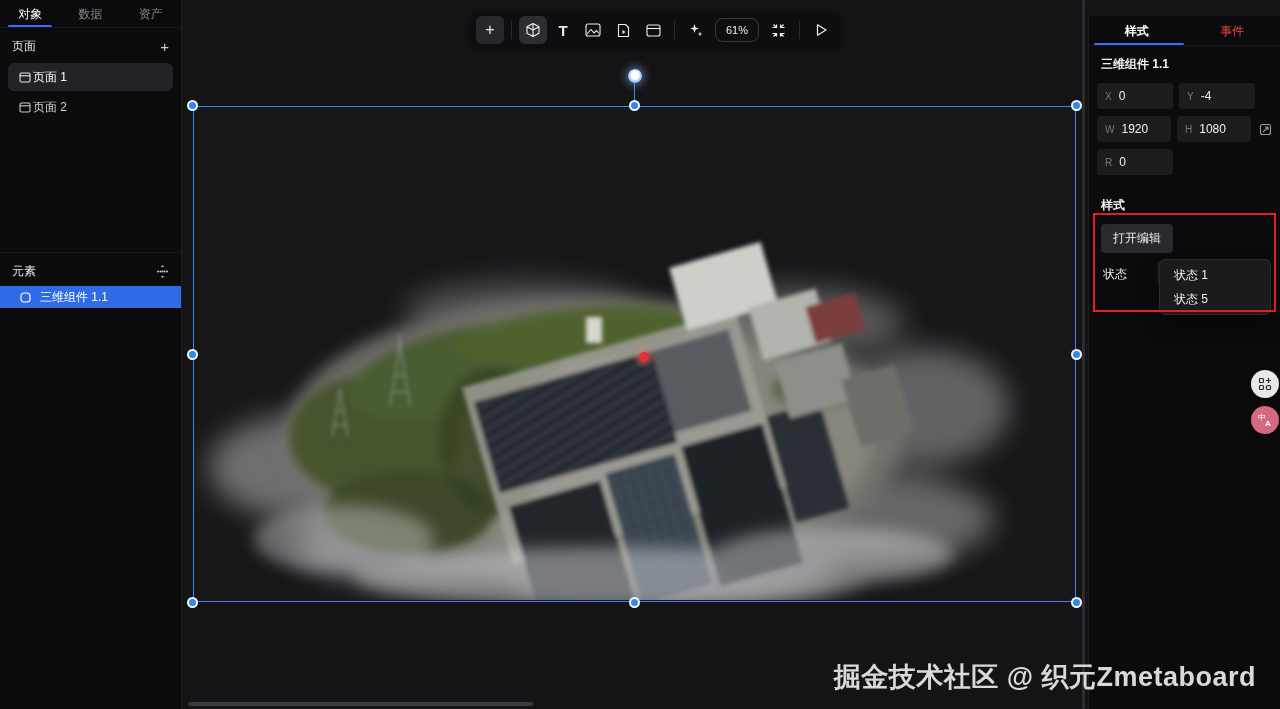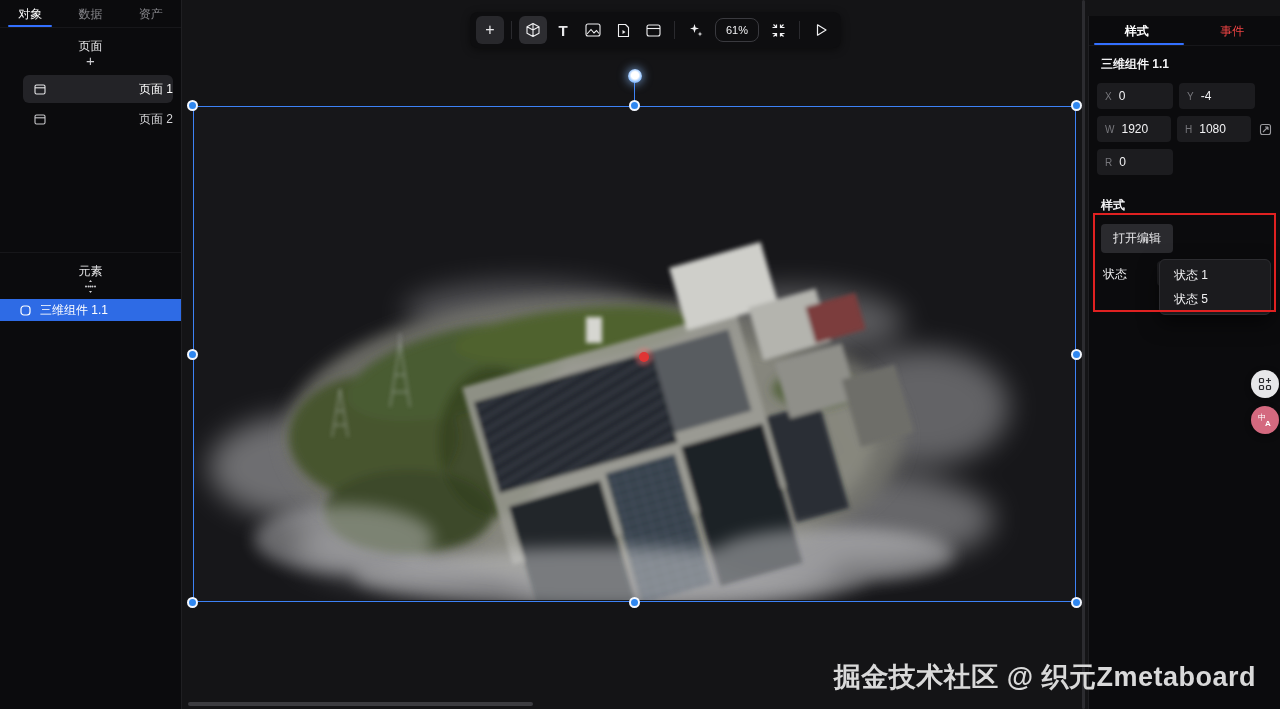--- a/index.html
+++ b/index.html
@@ -12,24 +12,24 @@
   .sl-back{width:14px;color:#cfcfd2;cursor:pointer;display:flex;align-items:center;}
   .sl-title{margin-left:6px;color:#f0f0f2;position:relative;font-weight:bold;}
   .sl-dot{position:absolute;right:-9px;top:-3px;width:6px;height:6px;border-radius:50%;}
   .sl-spacer{flex:1;}
   .sl-menu{display:flex;flex-direction:column;gap:3px;cursor:pointer;padding:3px 0;}
   .sl-menu i{display:block;width:14px;height:1.6px;background:#d6d6d8;}
   .sl-tabs{height:28px;display:flex;align-items:center;position:relative;border-bottom:1px solid #17171a;}
   .sl-tab{flex:1;text-align:center;color:#85858a;cursor:pointer;position:relative;height:100%;line-height:28px;}
   .sl-tab.active{color:#ffffff;}
   .sl-tab.active::after{content:"";position:absolute;left:50%;transform:translateX(-50%);bottom:0;width:44px;height:2px;background:#3370ff;border-radius:1px;}
-  .sec-head{display:flex;align-items:center;padding:10px 12px 6px 12px;color:#e4e4e6;flex-direction:column;}
+  .sec-head{display:flex;align-items:center;padding:10px 12px 6px 12px;color:#e4e4e6;}
   .sec-head .sl-spacer{flex:1;}
   .plus-btn{color:#cfcfd2;font-size:15px;line-height:12px;cursor:pointer;}
-  .page-item{margin:2px 8px 0 23px;height:28px;border-radius:6px;display:flex;align-items:center;gap:20px;padding-left:11px;color:#d6d6d9;cursor:pointer;justify-content:space-between;}
+  .page-item{margin:2px 8px 0 8px;height:28px;border-radius:6px;display:flex;align-items:center;gap:2px;padding-left:11px;color:#d6d6d9;cursor:pointer;}
   .page-item.selected{background:#232327;color:#ffffff;}
   .elements{position:absolute;top:252px;left:0;right:0;border-top:1px solid #17171a;}
   .element-item{height:22px;display:flex;align-items:center;gap:9px;padding-left:20px;color:#fff;cursor:pointer;}
   .element-item.selected{background:#2e6be5;}
   .icon-svg{display:block;flex:none;}
 
   
   .canvas{position:absolute;left:182px;top:0;width:906px;height:709px;background:#141416;overflow:hidden;}
   .toolbar{position:absolute;left:288px;top:12px;height:36px;display:flex;align-items:center;background:#0e0e10;border-radius:8px;padding:0 5px;box-shadow:0 2px 8px rgba(0,0,0,.45);z-index:4;}
   .tb-btn{width:28px;height:28px;border-radius:6px;display:flex;align-items:center;justify-content:center;color:#e8e8ea;cursor:pointer;margin:0 1px;}

